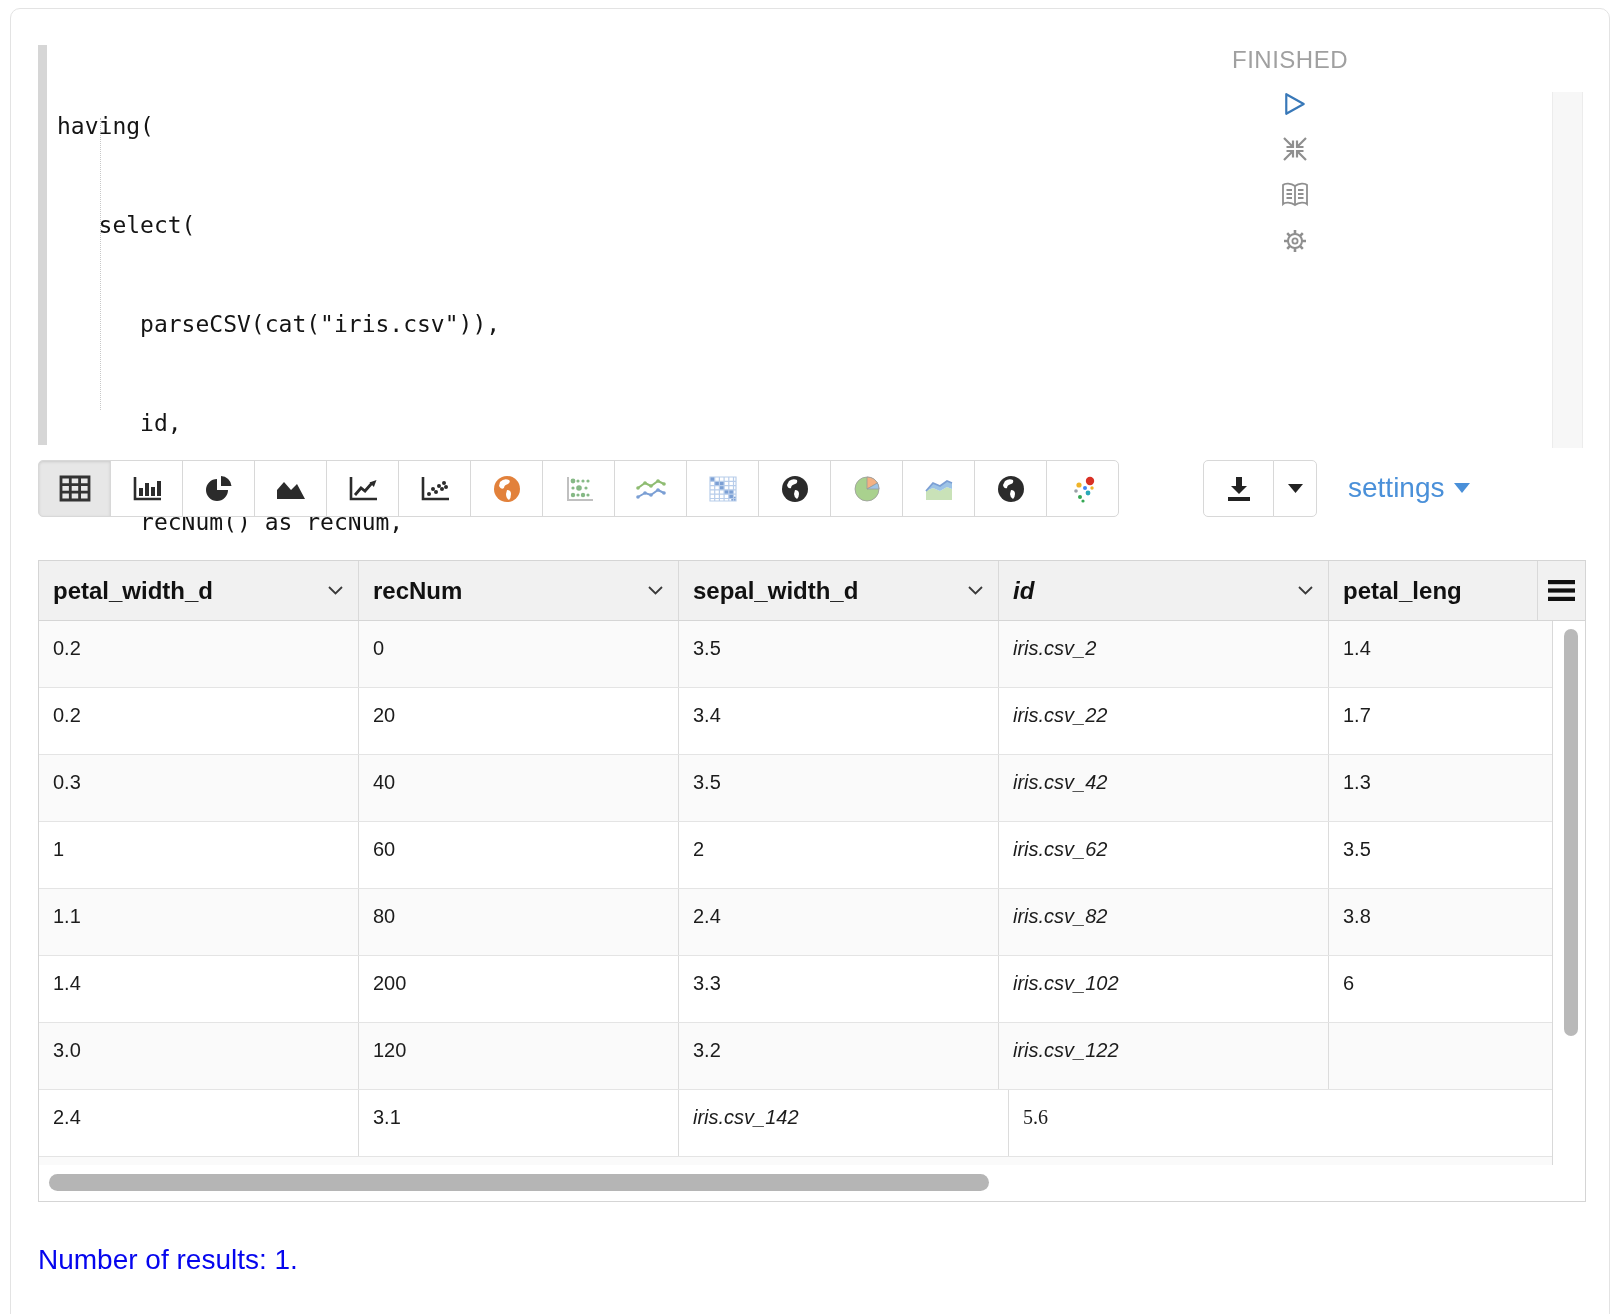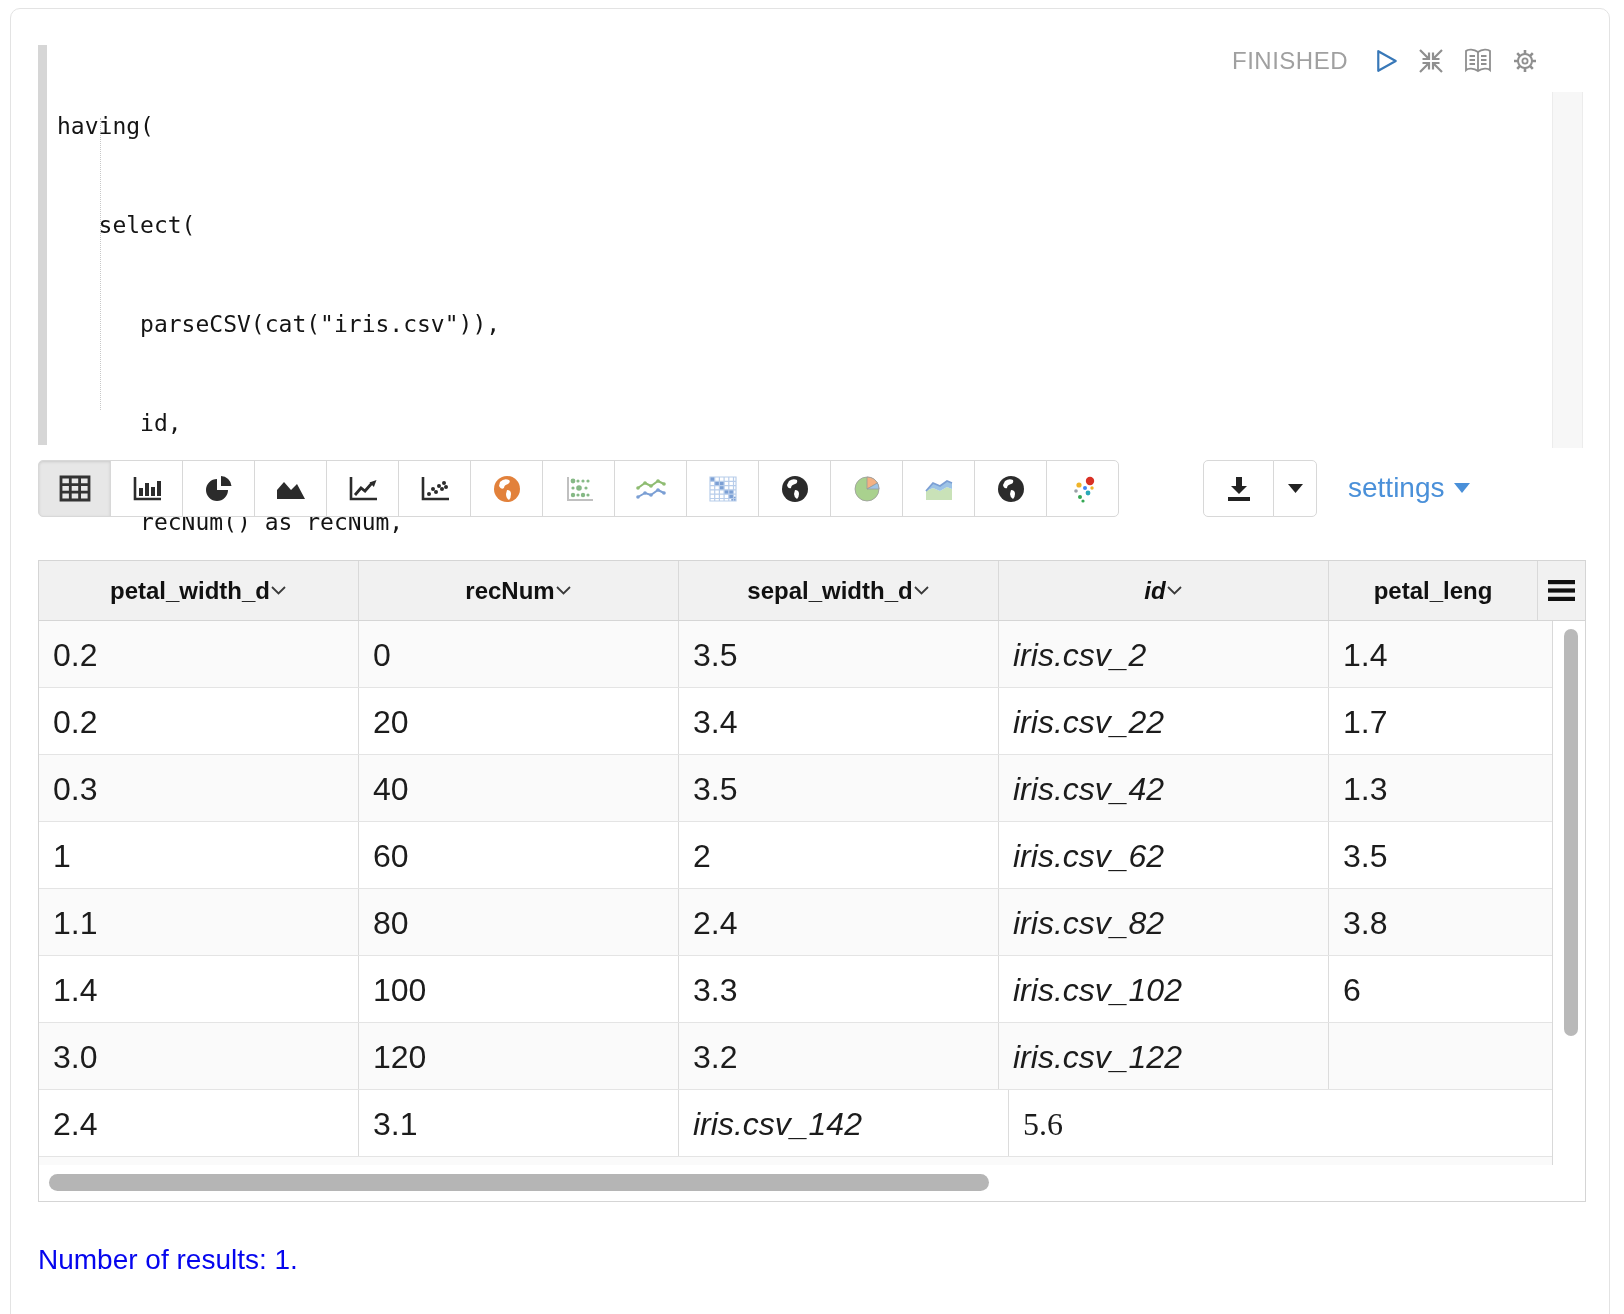--- a/index.html
+++ b/index.html
@@ -20,21 +20,21 @@
   }
   .code-line{height:33px;}
   .indent-guide{position:absolute;left:100px;top:118px;height:292px;border-left:1px dotted #c8c8c8;}
   .bracket-hl{border:1px solid #a8a8a8;border-radius:5px;margin:-1px;}
   .editor-vtrack{
     position:absolute;left:1552px;top:92px;width:29px;height:356px;
     background:#f7f7f7;border-left:1px solid #ececec;border-right:1px solid #ececec;
   }
   
   .status-row{
-    position:absolute;top:46px;left:1232px;display:flex;align-items:center;gap:17px;
+    position:absolute;top:46px;left:1232px;display:flex;align-items:center;gap:17px;flex-direction:column;
   }
   .status-text{font-size:24px;color:#a0a0a0;letter-spacing:.5px;margin-right:10px;}
   .ctl-icon{display:inline-flex;align-items:center;justify-content:center;cursor:pointer;}
   
   .chart-group{position:absolute;left:38px;top:460px;display:flex;}
   .chart-btn{
     width:73px;height:57px;background:#fff;border:1px solid #d8d8d8;margin-left:-1px;
     display:flex;align-items:center;justify-content:center;padding:0;cursor:pointer;
   }
   .chart-btn:first-child{border-radius:5px 0 0 5px;margin-left:0;}
@@ -53,34 +53,34 @@
     position:absolute;left:1348px;top:472px;display:flex;align-items:center;gap:9px;
     font-size:28px;color:#4a90d9;cursor:pointer;
   }
   
   .dtable{
     position:absolute;left:38px;top:560px;width:1548px;height:642px;
     border:1px solid #d5d5d5;background:#fff;box-sizing:border-box;
   }
   .thead{display:flex;height:60px;background:#f1f1f1;border-bottom:1px solid #d5d5d5;box-sizing:border-box;}
   .thcell{
-    display:flex;align-items:center;justify-content:center;
+    display:flex;align-items:center;justify-content:space-between;
     font-size:24px;font-weight:bold;color:#111;
     padding:11px 14px;border-right:1px solid #d9d9d9;box-sizing:border-box;
     overflow:hidden;white-space:nowrap;cursor:pointer;
   }
   .corner-cell{
     width:48px;display:flex;align-items:center;justify-content:center;
     background:#f1f1f1;box-sizing:border-box;cursor:pointer;flex:0 0 48px;
   }
   .tbody{margin-right:32px;border-right:1px solid #d9d9d9;}
   .trow{display:flex;height:67px;border-bottom:1px solid #e4e4e4;box-sizing:border-box;background:#fff;}
   .trow.odd{background:#fafafa;}
   .tcell{
-    font-size:32px;color:#1c1c1c;padding:16px 0 0 14px;border-right:1px solid #dcdcdc;
+    font-size:20px;color:#1c1c1c;padding:16px 0 0 14px;border-right:1px solid #dcdcdc;
     box-sizing:border-box;overflow:hidden;white-space:nowrap;
   }
   .c0{width:320px;flex:0 0 320px;}
   .c1{width:320px;flex:0 0 320px;}
   .c2{width:320px;flex:0 0 320px;}
   .c3{width:330px;flex:0 0 330px;font-style:italic;}
   .c4{flex:1;}
   .sliver-row{height:10px;background:#fafafa;border-bottom:1px solid #e4e4e4;margin-right:32px;border-right:1px solid #d9d9d9;}
   .vscroll-thumb{
     position:absolute;right:7px;top:68px;width:14px;height:407px;
@@ -436,21 +436,21 @@
       </div>
       <div class="trow odd">
         <div class="tcell c0">1.1</div>
         <div class="tcell c1">80</div>
         <div class="tcell c2">2.4</div>
         <div class="tcell c3">iris.csv_82</div>
         <div class="tcell c4" style="border-right: none;">3.8</div>
       </div>
       <div class="trow">
         <div class="tcell c0">1.4</div>
-        <div class="tcell c1">100</div>
+        <div class="tcell c1">200</div>
         <div class="tcell c2">3.3</div>
         <div class="tcell c3">iris.csv_102</div>
         <div class="tcell c4" style="border-right: none;">6</div>
       </div>
       <div class="trow odd">
         <div class="tcell c0">3.0</div>
         <div class="tcell c1">120</div>
         <div class="tcell c2">3.2</div>
         <div class="tcell c3">iris.csv_122</div>
       </div>

